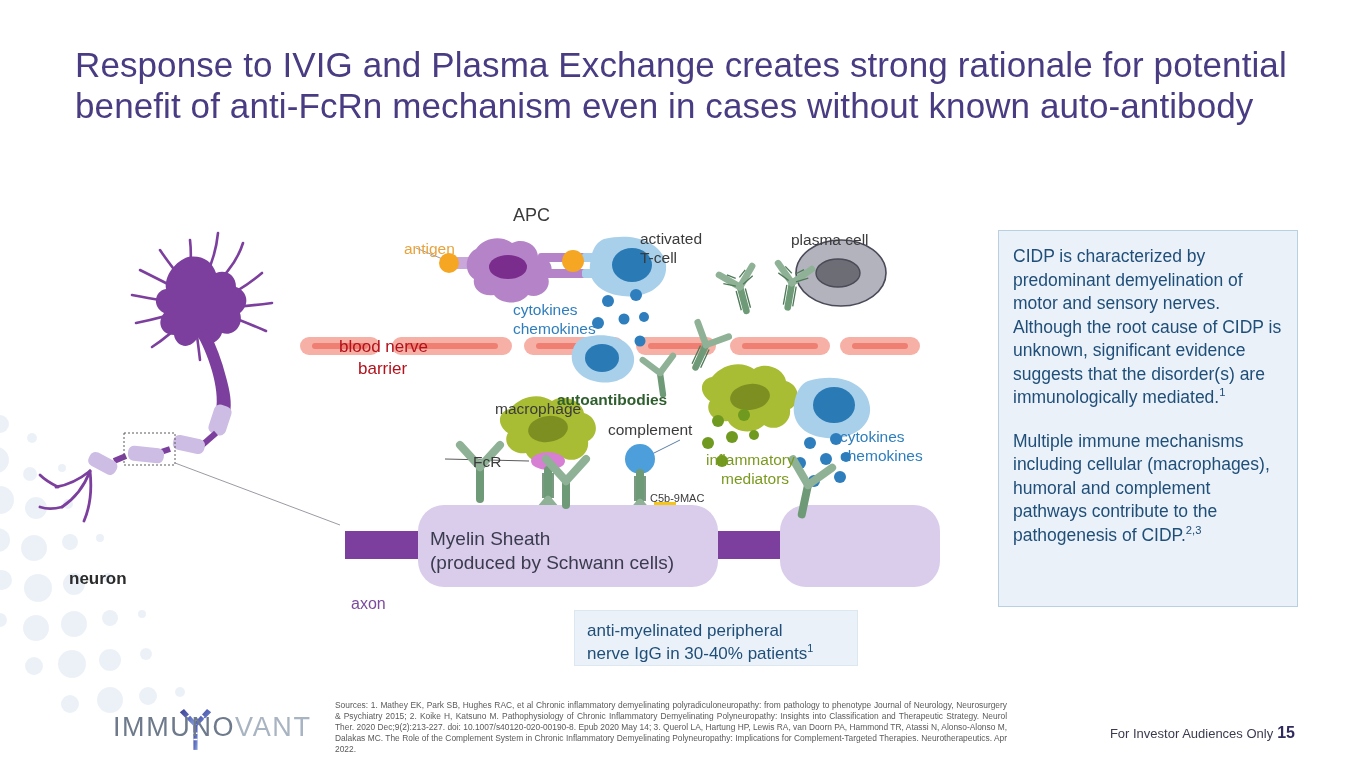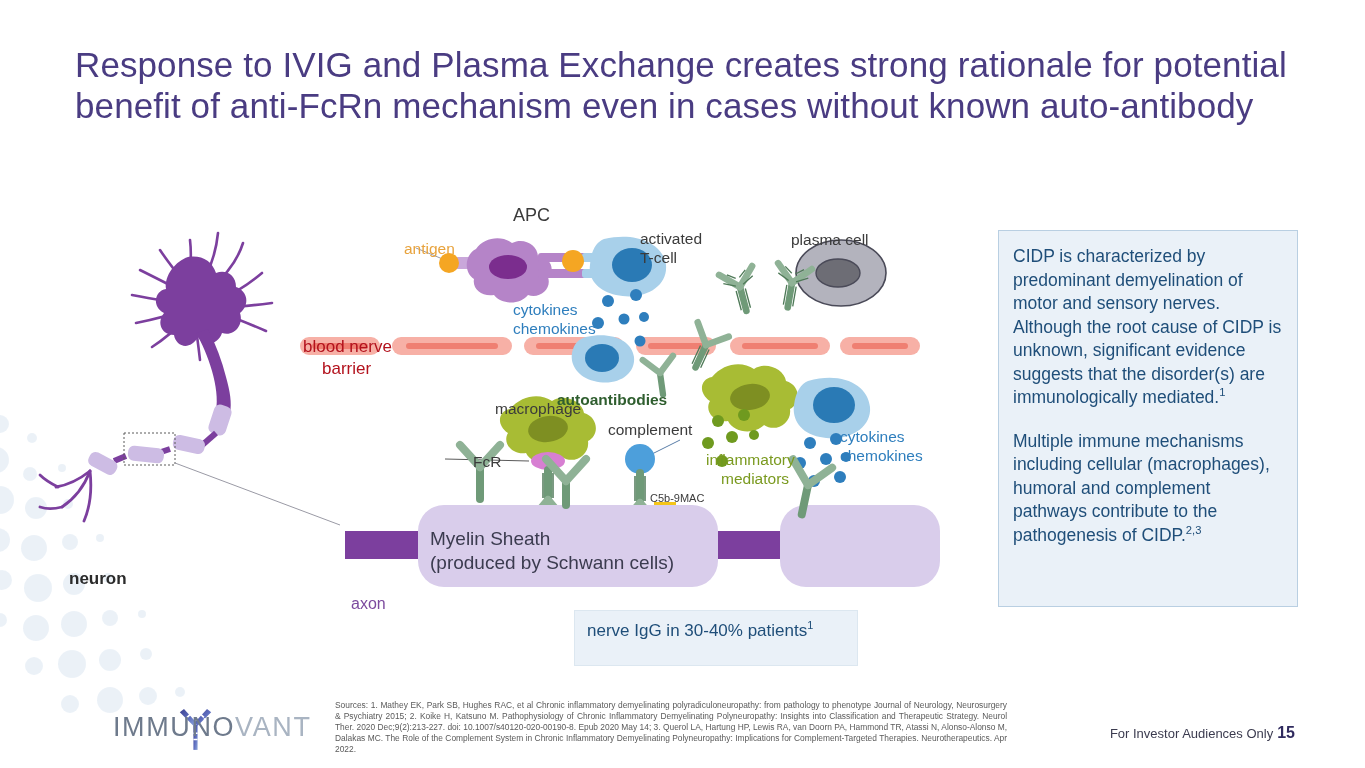--- a/index.html
+++ b/index.html
@@ -36,21 +36,21 @@
   
   .callout{
     position:absolute;left:574px;top:610px;width:284px;height:56px;
     background:#eaf1f8;border:1px solid #dce7f0;box-sizing:border-box;
     padding:8px 12px;color:#1f4e79;font-size:17px;line-height:23px;
   }
 
   
   .lbl{position:absolute;color:#3b3b3b;font-size:15.5px;line-height:18px;white-space:pre;}
   .lbl.blue{color:#2e7ebd;}
-  .lbl.red{color:#b3121d;font-size:17px;line-height:21px;}
+  .lbl.red{color:#b3121d;font-size:17px;line-height:21px;margin-left:36px;}
   .lbl.orange{color:#e8a33d;}
   .lbl.green{color:#7a9a1f;}
   .lbl.darkgreen{color:#2f5e2f;font-weight:bold;font-size:15.5px;}
   .lbl.purple{color:#7c4a9e;}
   .lbl.neuron{color:#2b2b2b;font-weight:bold;font-size:17px;}
   .lbl.tiny{font-size:11px;color:#b3121d;}
   .lbl.sheath{color:#3b3b4f;font-size:19px;line-height:24px;}
 
   
   .sources{
@@ -388,20 +388,21 @@
   <div class="lbl purple" style="left:351px;top:559px;font-size:16px;margin-top:36px;">axon</div>
 
   <div class="lbl neuron" style="left:57px;top:570px;margin-left:12px;">neuron</div>
 
   <div class="infobox">
     <p><span>CIDP is characterized by predominant demyelination of motor and sensory nerves. Although the root cause of CIDP is unknown, significant evidence suggests that the disorder(s) are immunologically mediated.</span><sup>1</sup></p>
     <p><span>Multiple immune mechanisms including cellular (macrophages), humoral and complement pathways contribute to the pathogenesis of CIDP.</span><sup>2,3</sup></p>
   </div>
 
   <div class="callout">
+    <div>anti-myelinated peripheral</div>
     <div><span>nerve IgG in 30-40% patients</span><sup>1</sup></div>
   </div>
 
   <div class="sources">Sources: 1. Mathey EK, Park SB, Hughes RAC, et al Chronic inflammatory demyelinating polyradiculoneuropathy: from pathology to phenotype Journal of Neurology, Neurosurgery &amp; Psychiatry 2015; 2. Koike H, Katsuno M. Pathophysiology of Chronic Inflammatory Demyelinating Polyneuropathy: Insights into Classification and Therapeutic Strategy. Neurol Ther. 2020 Dec;9(2):213-227. doi: 10.1007/s40120-020-00190-8. Epub 2020 May 14; 3. Querol LA, Hartung HP, Lewis RA, van Doorn PA, Hammond TR, Atassi N, Alonso-Alonso M, Dalakas MC. The Role of the Complement System in Chronic Inflammatory Demyelinating Polyneuropathy: Implications for Complement-Targeted Therapies. Neurotherapeutics. Apr 2022.</div>
 
   <svg class="logo" viewBox="0 0 40 42" width="40" height="42">
     <defs>
       <linearGradient id="lg" x1="0" y1="0" x2="1" y2="1">
         <stop offset="0%" stop-color="#3b3f8f"></stop>
         <stop offset="55%" stop-color="#5f6fc0"></stop>

